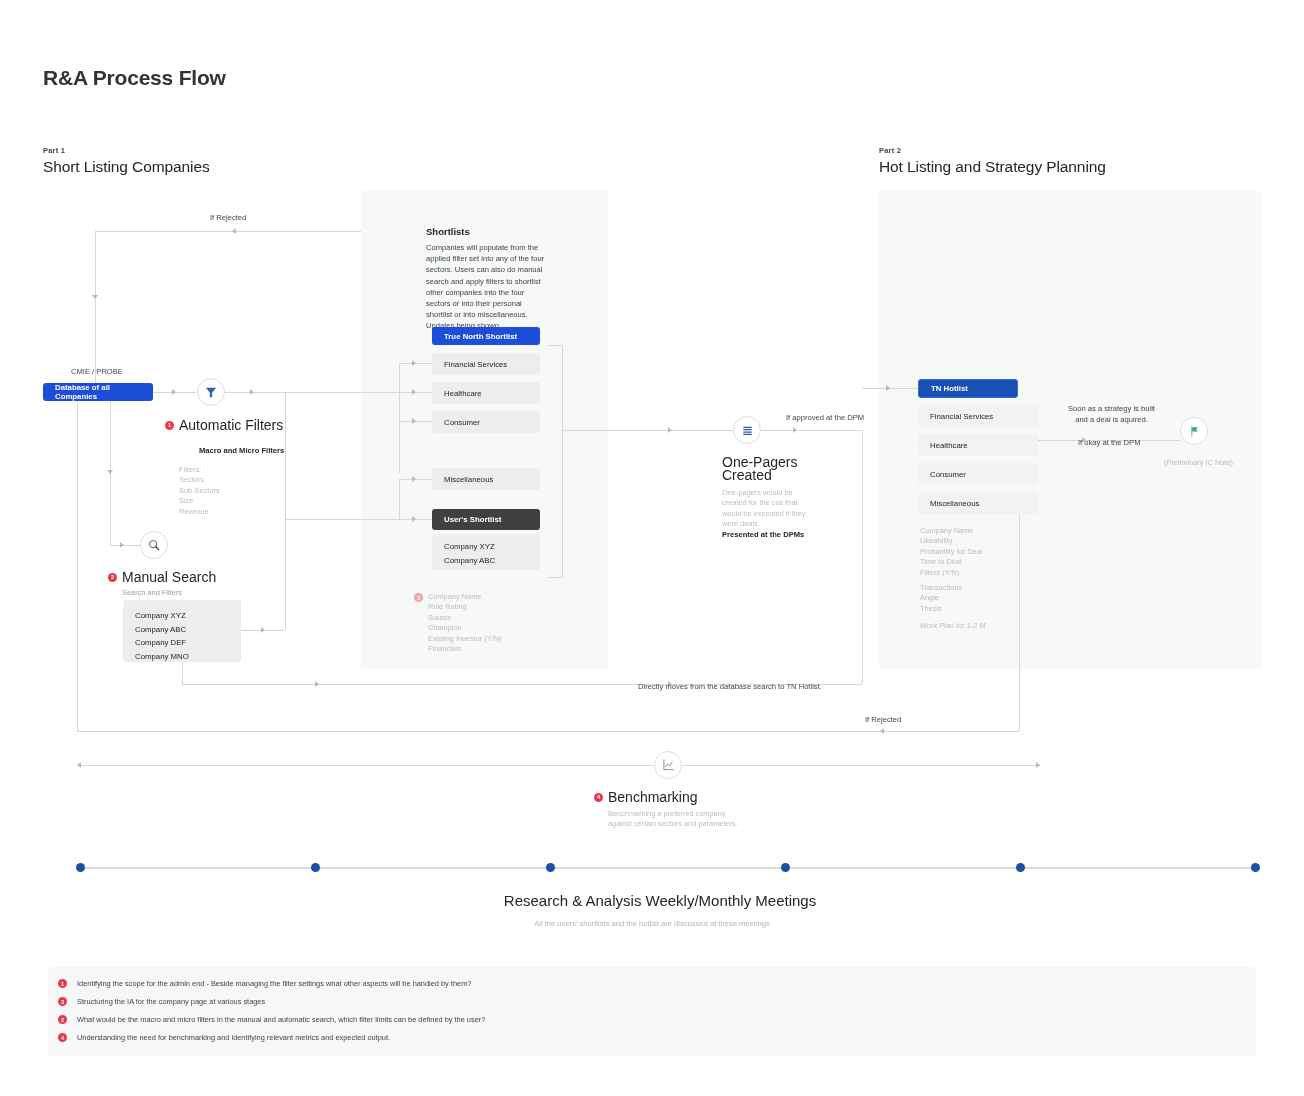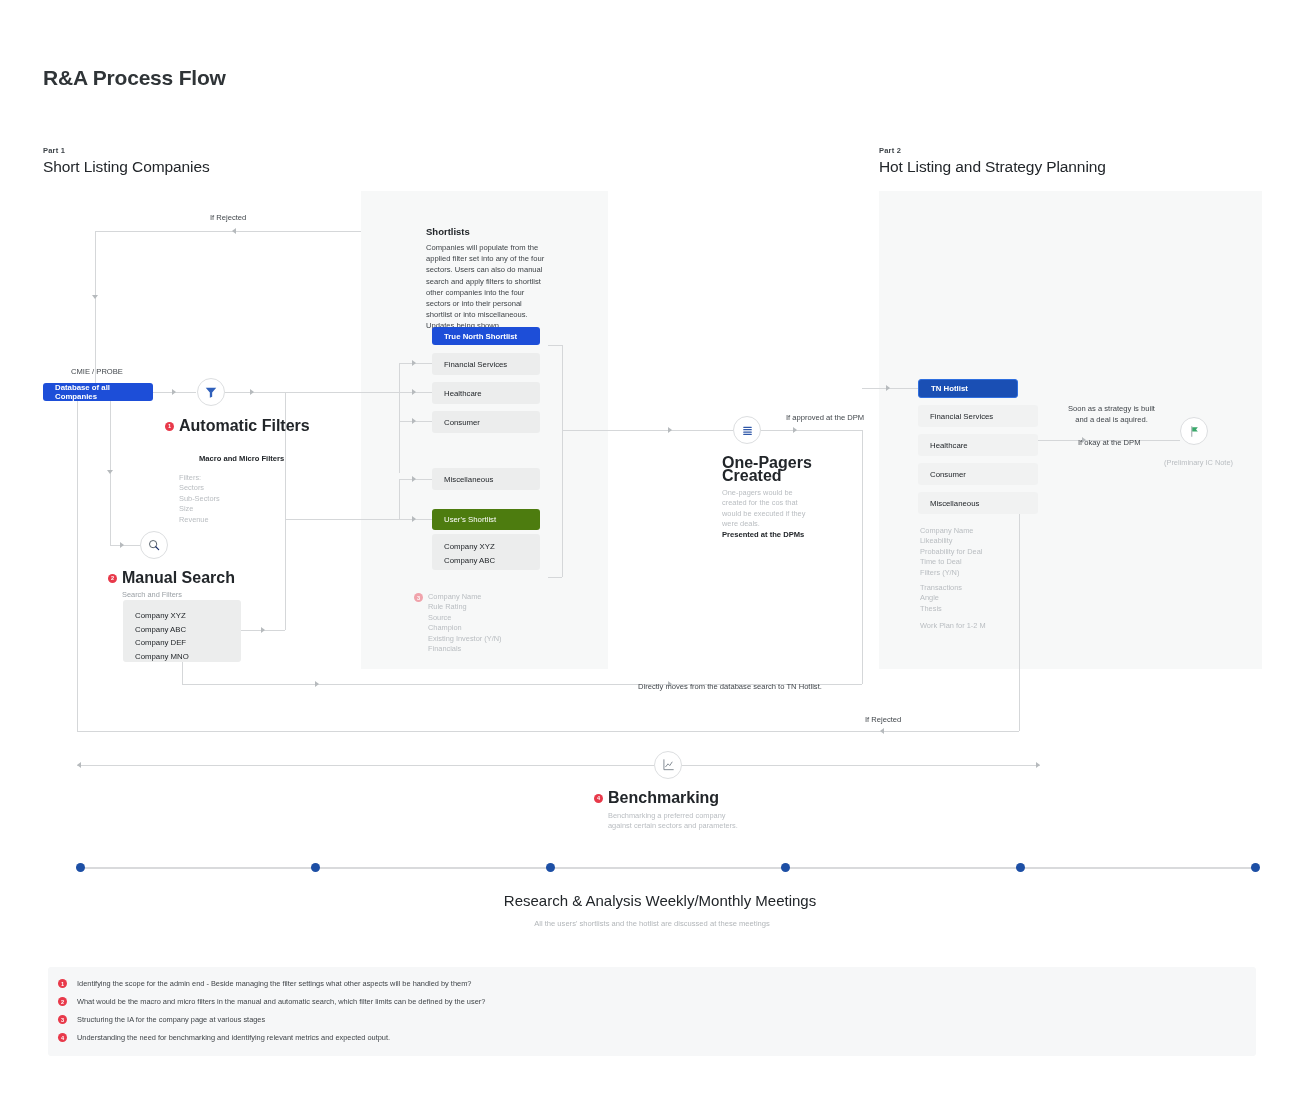--- a/index.html
+++ b/index.html
@@ -23,38 +23,38 @@
   }
   .part-kicker{
     font-size:7.5px;font-weight:bold;color:#3d4348;letter-spacing:0.2px;
   }
   .part-title{
     font-size:15.5px;font-weight:normal;color:#22262a;letter-spacing:-0.1px;
   }
   .panel-heading{font-size:9.5px;font-weight:bold;color:#22262a;}
   .panel-body{font-size:7.6px;line-height:11.2px;color:#3f4448;}
 
-  .node-title{font-size:16px;font-weight:bold;color:#22262a;}
+  .node-title{font-size:14px;font-weight:normal;color:#22262a;}
   .node-sub{font-size:7.6px;font-weight:bold;color:#22262a;}
   .node-faint{font-size:7.4px;line-height:10.4px;color:#b9bdc1;}
   .node-faint-strong{font-size:7.4px;line-height:10.4px;color:#9aa0a5;}
 
   .edge-label{font-size:7.6px;color:#41464b;white-space:nowrap;}
 
   
   .chip{
     box-sizing:border-box;
     display:flex;align-items:center;
     padding-left:12px;
     font-size:7.8px;
     border-radius:3px;
   }
   .chip-blue{background:#1d4ed8;color:#ffffff;font-weight:bold;}
   .chip-blue-outline{background:#1a4fb4;color:#ffffff;font-weight:bold;border:1px solid #2f6fe0;}
-  .chip-dark{background:#4d7c0f;color:#ffffff;font-weight:normal;}
+  .chip-dark{background:#404040;color:#ffffff;font-weight:bold;}
   .chip-grey{background:#eceded;color:#22262a;}
   .chip-grey-light{background:#f1f2f2;color:#22262a;}
 
   .list-card{
     box-sizing:border-box;
     background:#eceded;
     border-radius:3px;
     padding:9px 0 9px 12px;
     font-size:7.8px;
     color:#22262a;
@@ -220,21 +220,21 @@
         <div>Financials</div>
       </div>
     </div>
   </div>
 
   <div class="abs" style="left:165px;top:417px;">
     <div style="display:flex;align-items:center;gap:5px;">
       <span class="badge">1</span>
       <span class="node-title">Automatic Filters</span>
     </div>
-    <div class="node-sub" style="margin-top:19px;margin-left:14px;padding-left:20px;">Macro and Micro Filters</div>
+    <div class="node-sub" style="margin-top:13px;margin-left:14px;padding-left:20px;">Macro and Micro Filters</div>
     <div class="node-faint" style="margin-top:10px;margin-left:14px;">
       <div>Filters:</div>
       <div>Sectors</div>
       <div>Sub-Sectors</div>
       <div>Size</div>
       <div>Revenue</div>
     </div>
   </div>
 
   <div class="abs" style="left:108px;top:569px;">
@@ -353,26 +353,26 @@
   <div class="abs meet-sub" style="left:0;top:919px;width:1304px;text-align:center;">All the users' shortlists and the hotlist are discussed at these meetings</div>
 
   <div class="abs footer-box" style="left:48px;top:967px;width:1208px;height:89px;"></div>
 
   <div class="abs" style="left:58px;top:979px;width:1180px;">
     <div class="footer-row">
       <span class="badge" style="margin-top:0;">1</span>
       <span class="footer-text">Identifying the scope for the admin end -  Beside managing the filter settings what other aspects will be handled by them?</span>
     </div>
     <div class="footer-row">
+      <span class="badge" style="margin-top:0;">3</span>
+      <span class="footer-text">Structuring the IA for the company page at various stages</span>
+    </div>
+    <div class="footer-row">
       <span class="badge" style="margin-top:0;">2</span>
       <span class="footer-text">What would be the macro and micro filters  in the manual and automatic search, which filter limits can be defined by the user?</span>
-    </div>
-    <div class="footer-row">
-      <span class="badge" style="margin-top:0;">3</span>
-      <span class="footer-text">Structuring the IA for the company page at various stages</span>
     </div>
     <div class="footer-row">
       <span class="badge" style="margin-top:0;">4</span>
       <span class="footer-text">Understanding the need for benchmarking and identifying relevant metrics and expected output.</span>
     </div>
   </div>
 
 </div>
 
 </body></html>

